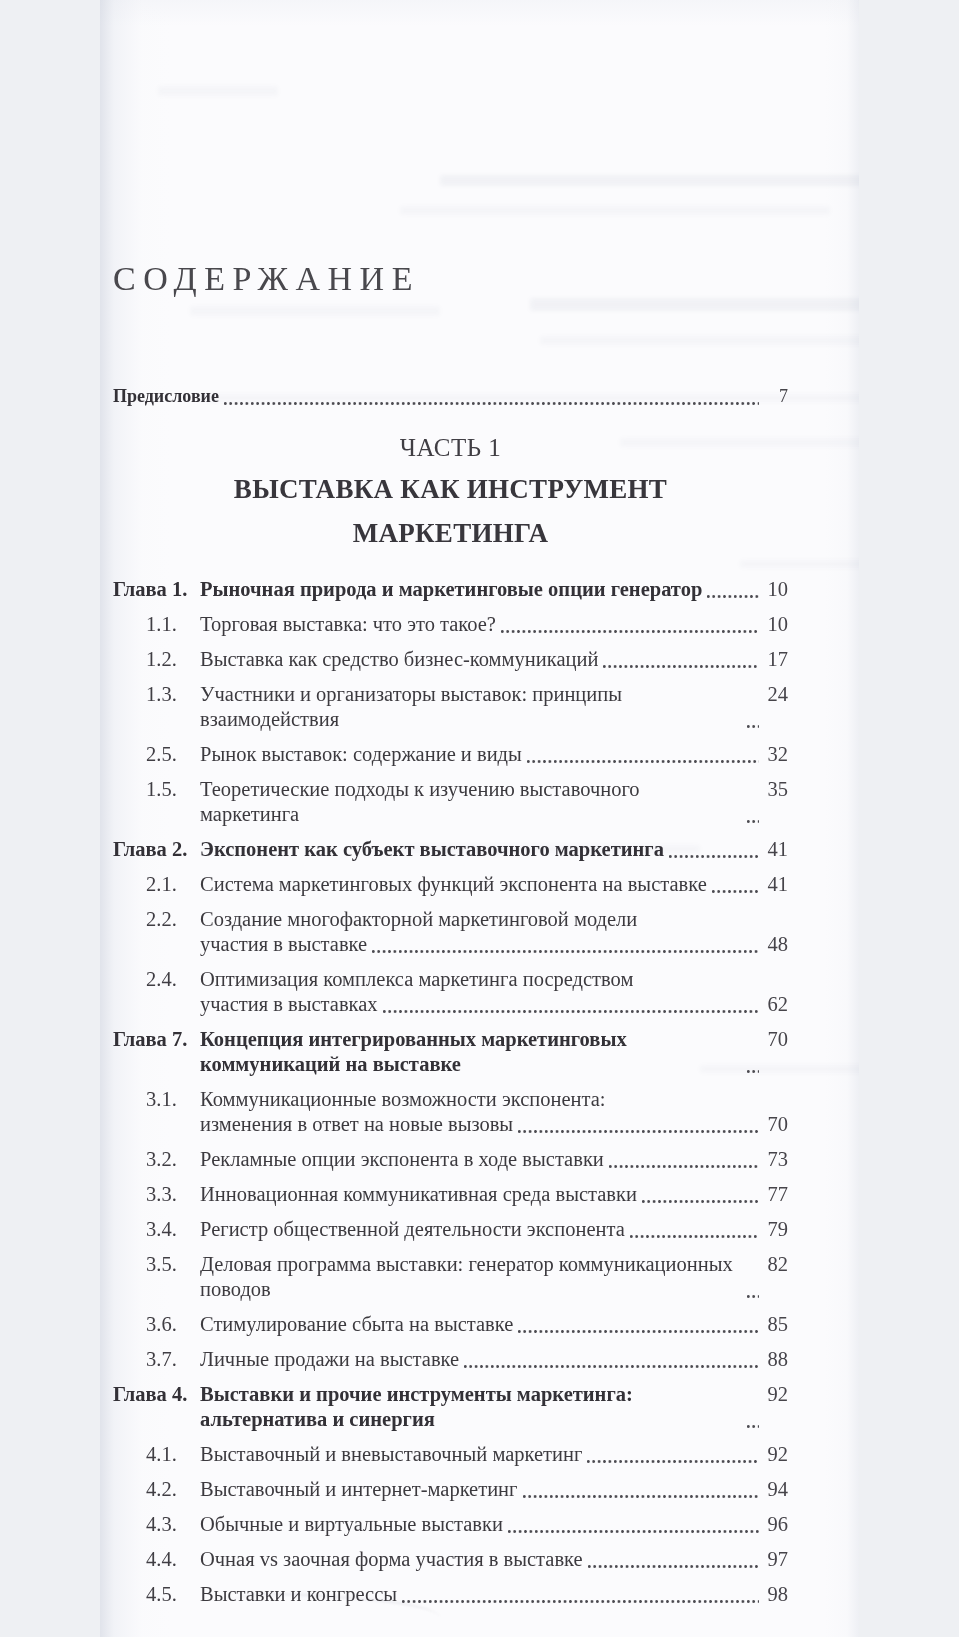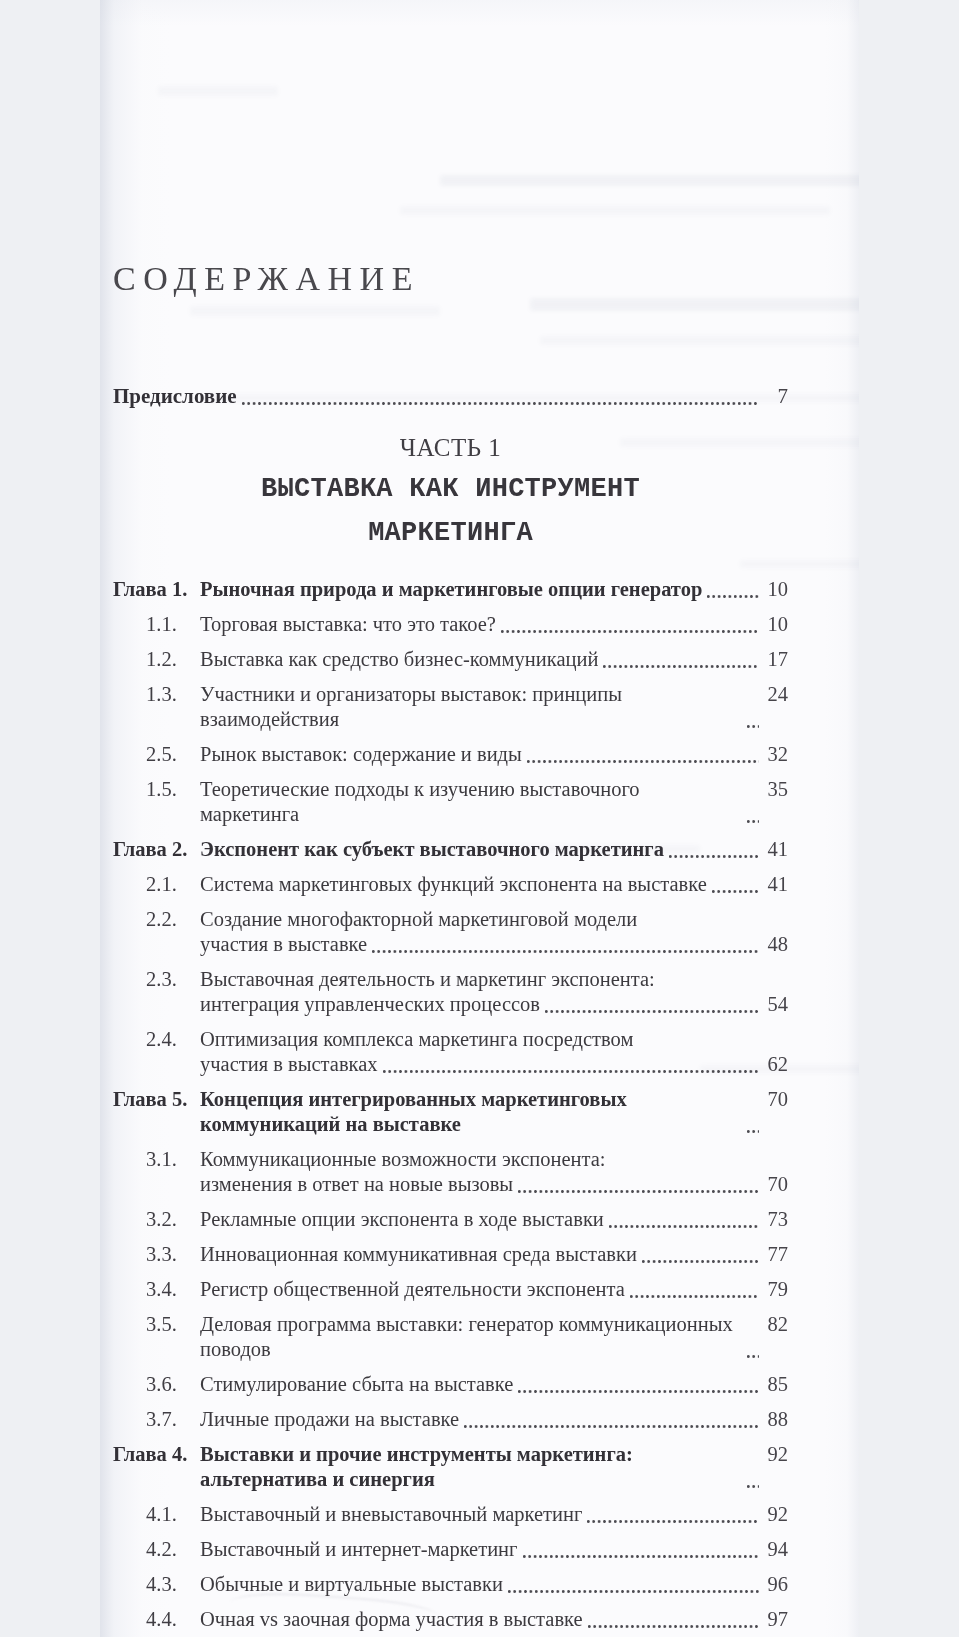--- a/index.html
+++ b/index.html
@@ -56,21 +56,21 @@
     font-size: 34px;
     font-weight: 500;
     letter-spacing: 0.22em;
     color: #49484d;
     line-height: 42px;
   }
 
   .row {
     display: flex;
     align-items: flex-start;
-    font-size: 21px;
+    font-size: 18px;
     line-height: 25px;
   }
   .preface-row {
     margin-top: 84px;
   }
   .preface-row .label { font-weight: bold; color: #333137; }
 
   .leader {
     flex: 1 1 0;
     min-width: 12px;
@@ -97,21 +97,20 @@
     font-size: 25px;
     line-height: 38px;
     letter-spacing: 0.02em;
   }
   .part-line {
     font-size: 27px;
     line-height: 44px;
     font-weight: bold;
     letter-spacing: 0.01em;
     color: #38363c;
-    font-family: Liberation Mono, monospace;
   }
 
   #chapters { margin-top: 22px; }
 
   .chapter { margin-top: 10px; }
   .chapter:first-child { margin-top: 0; }
 
   .entry {
     display: flex;
     align-items: flex-start;
@@ -266,45 +265,34 @@
             <div class="body">
               <div class="line">Создание многофакторной маркетинговой модели</div>
               <div class="line last">
                 <span class="line-text">участия в выставке</span>
                 <span class="leader"></span>
                 <span class="pg">48</span>
               </div>
             </div>
           </div>
           <div class="entry section-row">
-            <span class="num-col section-num">2.3.</span>
-            <div class="body">
-              <div class="line">Выставочная деятельность и маркетинг экспонента:</div>
-              <div class="line last">
-                <span class="line-text">интеграция управленческих процессов</span>
-                <span class="leader"></span>
-                <span class="pg">54</span>
-              </div>
-            </div>
-          </div>
-          <div class="entry section-row">
             <span class="num-col section-num">2.4.</span>
             <div class="body">
               <div class="line">Оптимизация комплекса маркетинга посредством</div>
               <div class="line last">
                 <span class="line-text">участия в выставках</span>
                 <span class="leader"></span>
                 <span class="pg">62</span>
               </div>
             </div>
           </div>
         </div>
         <div class="chapter">
           <div class="entry chapter-head">
-            <span class="num-col">Глава 5.</span>
+            <span class="num-col">Глава 7.</span>
             <div class="body">
               <div class="line last">
                 <span class="line-text">Концепция интегрированных маркетинговых коммуникаций на выставке</span>
                 <span class="leader"></span>
                 <span class="pg">70</span>
               </div>
             </div>
           </div>
           <div class="entry section-row">
             <span class="num-col section-num">3.1.</span>

